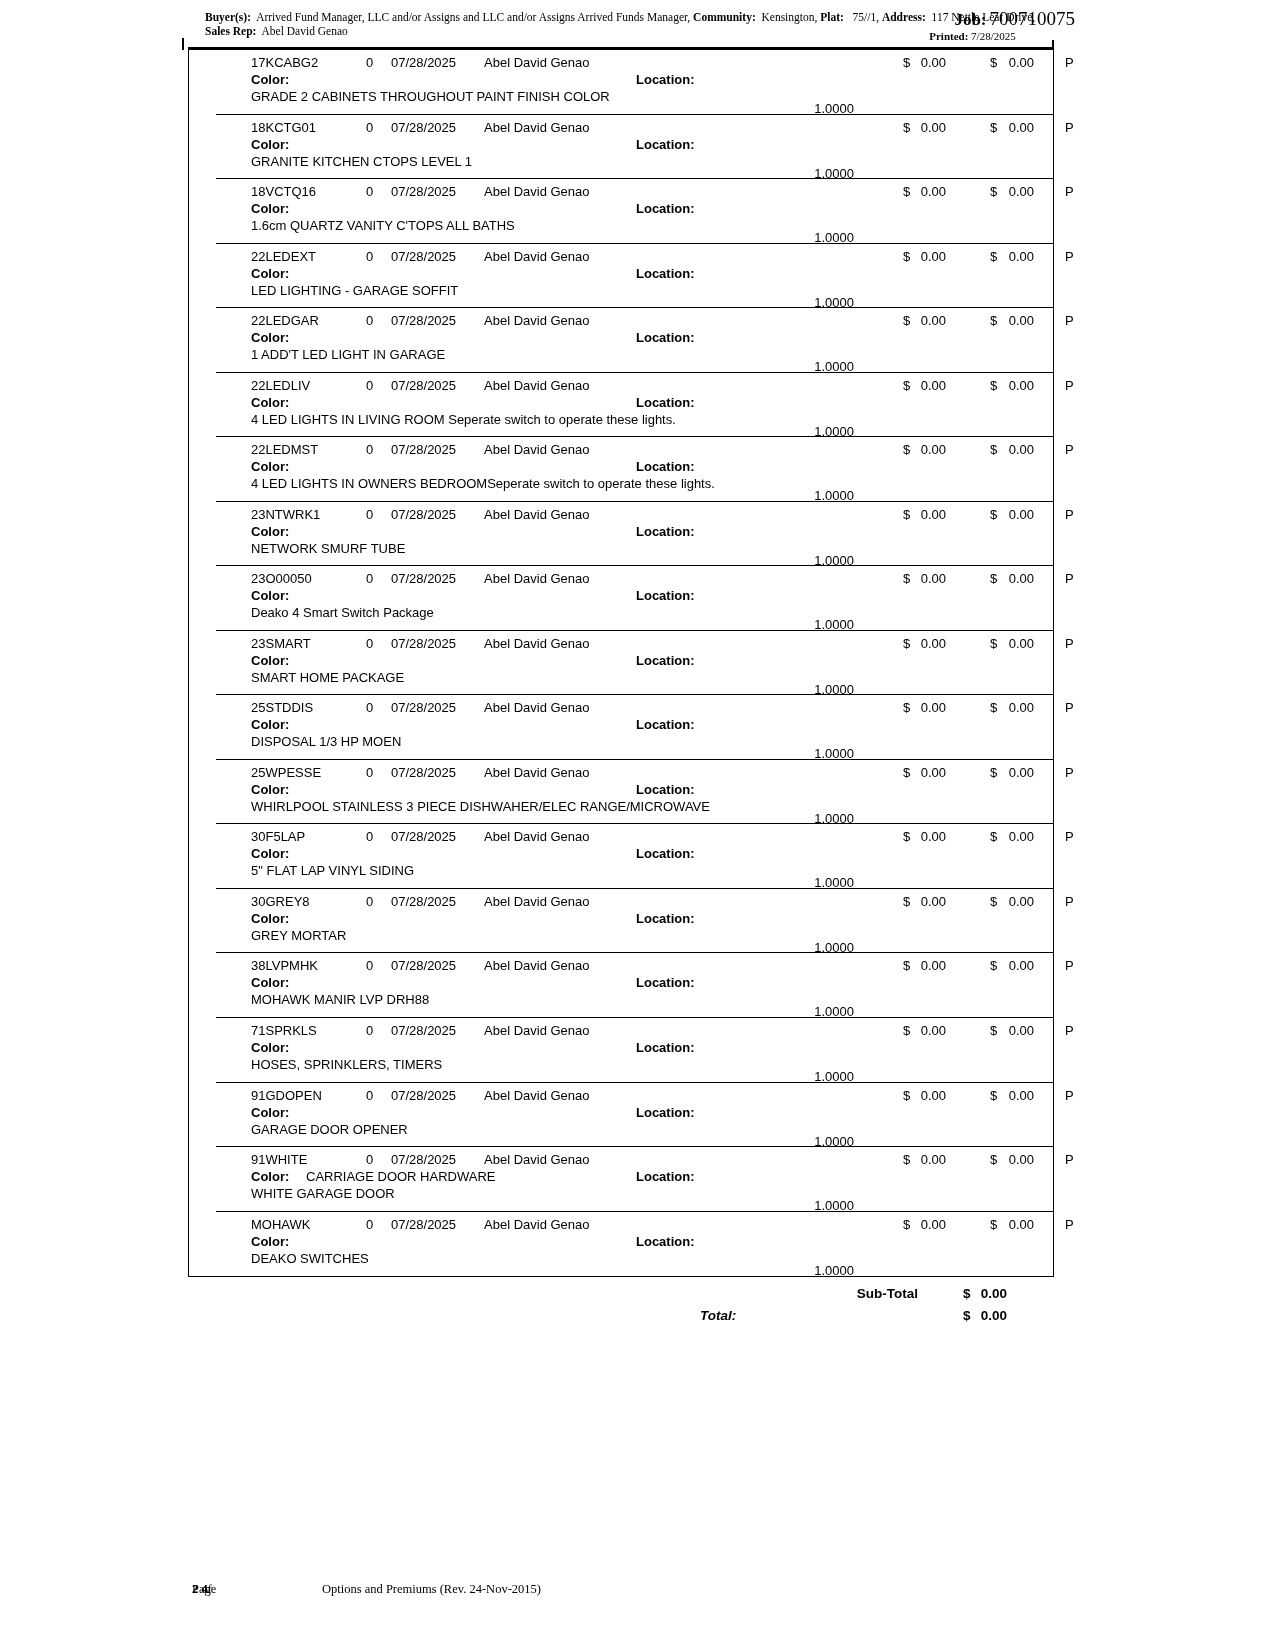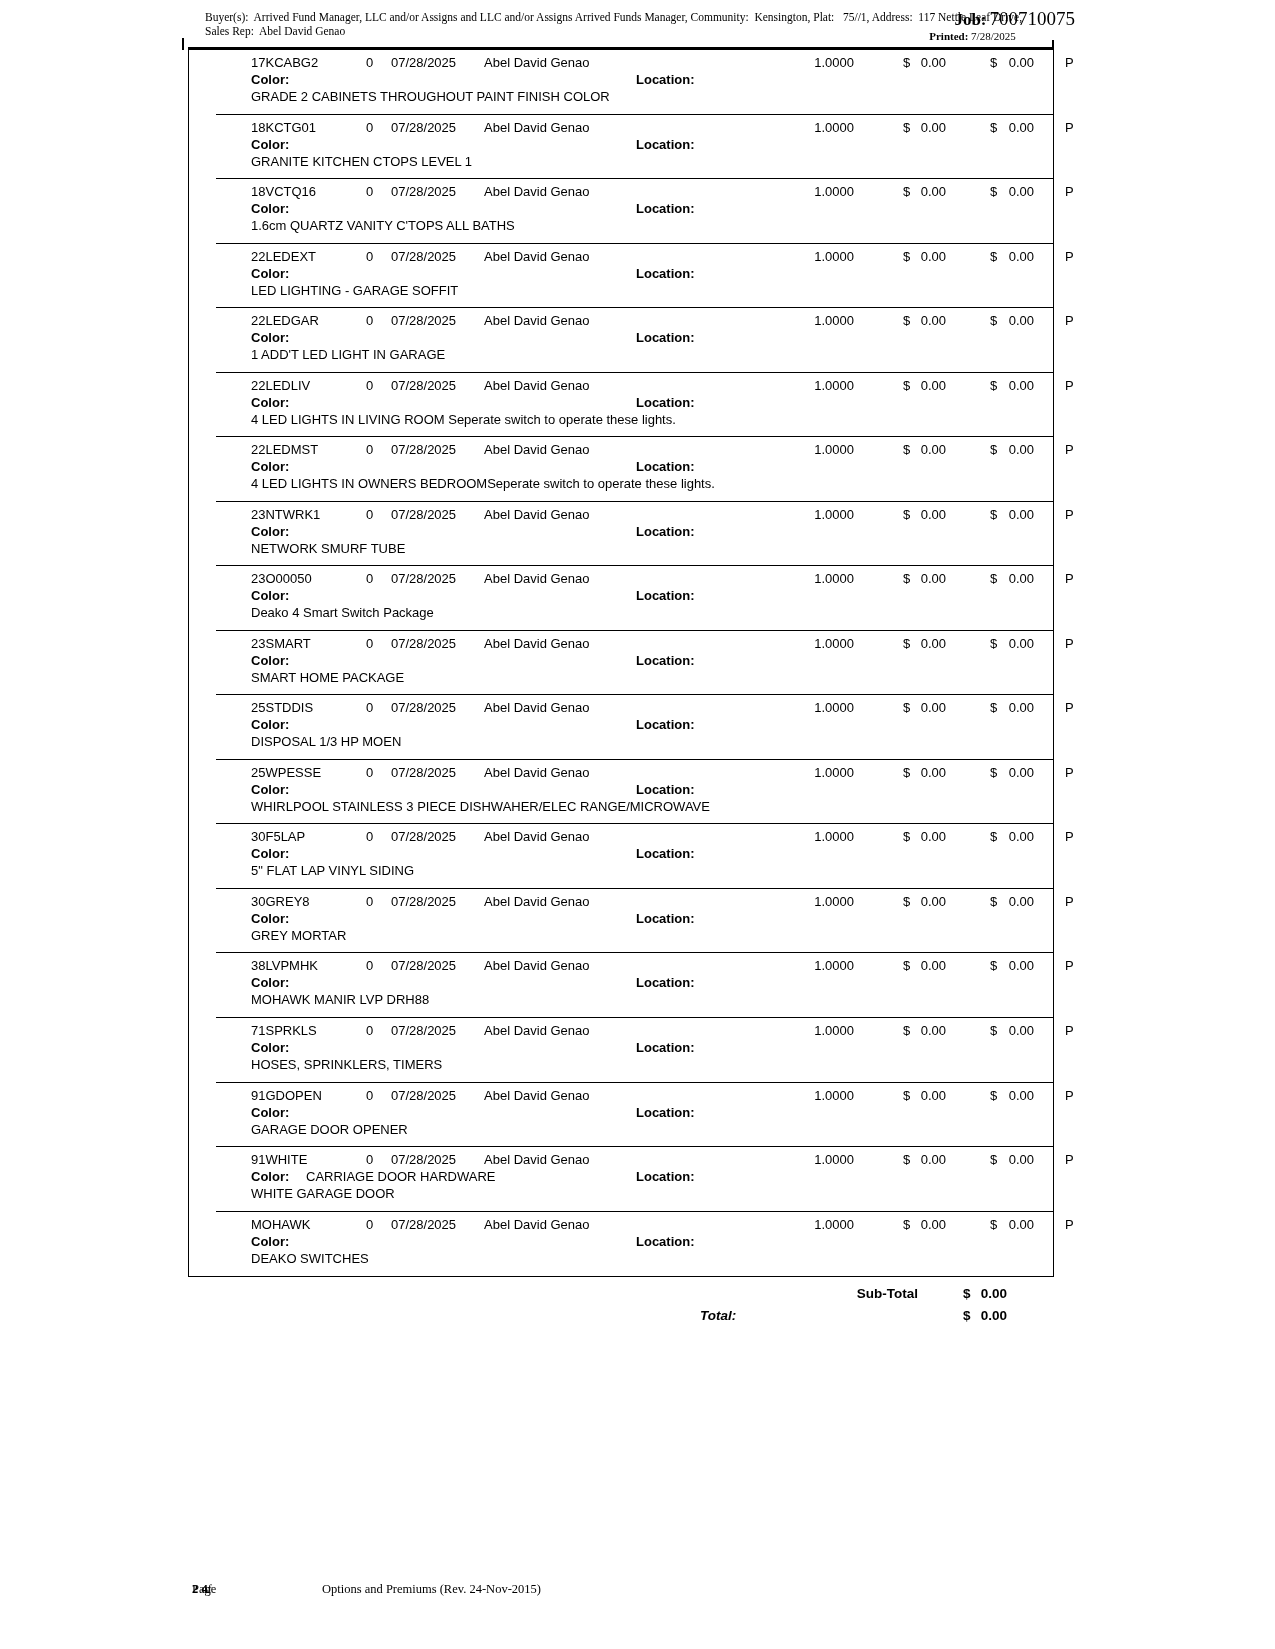--- a/index.html
+++ b/index.html
@@ -10,21 +10,21 @@
     -webkit-font-smoothing:antialiased;
   }
   b, .b { font-weight:bold; }
 
   
   .hdr-left {
     position:absolute; left:205px; top:11px; width:720px;
     font-family:"Liberation Serif", serif; font-size:11.5px; line-height:13.5px;
     white-space:nowrap;
   }
-  .hdr-left .lbl { font-weight:normal; }
+  .hdr-left .lbl { font-weight:bold; }
   .job-block {
     position:absolute; top:10px; left:870px; width:205px; text-align:right;
     font-family:"Liberation Serif", serif;
   }
   .job-line { font-size:12px; line-height:18px; white-space:nowrap; }
   .job-line .job-lbl { font-weight:bold; font-size:17px; }
   .job-line .job-num { font-weight:normal; font-size:19px; letter-spacing:0px; }
   .printed-line { font-size:11px; line-height:12px; white-space:nowrap; margin-top:0px;text-align:center; }
   .printed-line .p-lbl { font-weight:bold; }
 
@@ -48,21 +48,21 @@
   .row span { position:absolute; white-space:nowrap; }
   .l1 { top:6px; } .l2 { top:23px; } .l3 { top:40px; }
   .c-code  { left:35px; }
   .c-qty   { left:150px; }
   .c-date  { left:175px;text-align:right; }
   .c-name  { left:268px; }
   .c-colorlbl { left:35px; font-weight:bold; }
   .c-colorval { left:90px; }
   .c-loclbl   { left:420px; font-weight:bold; }
   .c-desc  { left:35px;text-align:center; }
-  .c-qty2  { left:540px; width:98px; text-align:right; }
+  .c-qty2  { left:540px; width:98px; text-align:right;margin-top:46px; }
   .c-cur1  { left:687px; }
   .c-amt1  { left:660px; width:70px; text-align:right; }
   .c-cur2  { left:774px; }
   .c-amt2  { left:748px; width:70px; text-align:right; }
   .c-flag  { left:849px; }
 
   
   .totals { position:absolute; left:0; top:0; width:1275px; font-size:13.5px; font-weight:bold; }
   .totals span { position:absolute; white-space:nowrap; }
   .t-lbl1 { left:700px; top:1286px; width:218px; text-align:right; }

